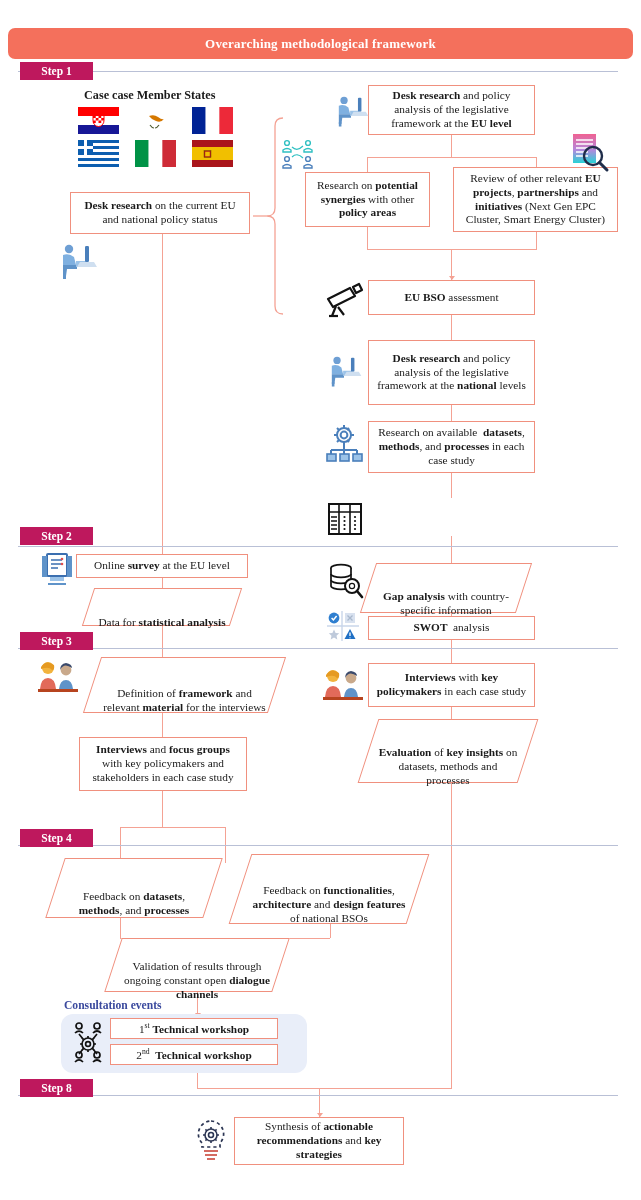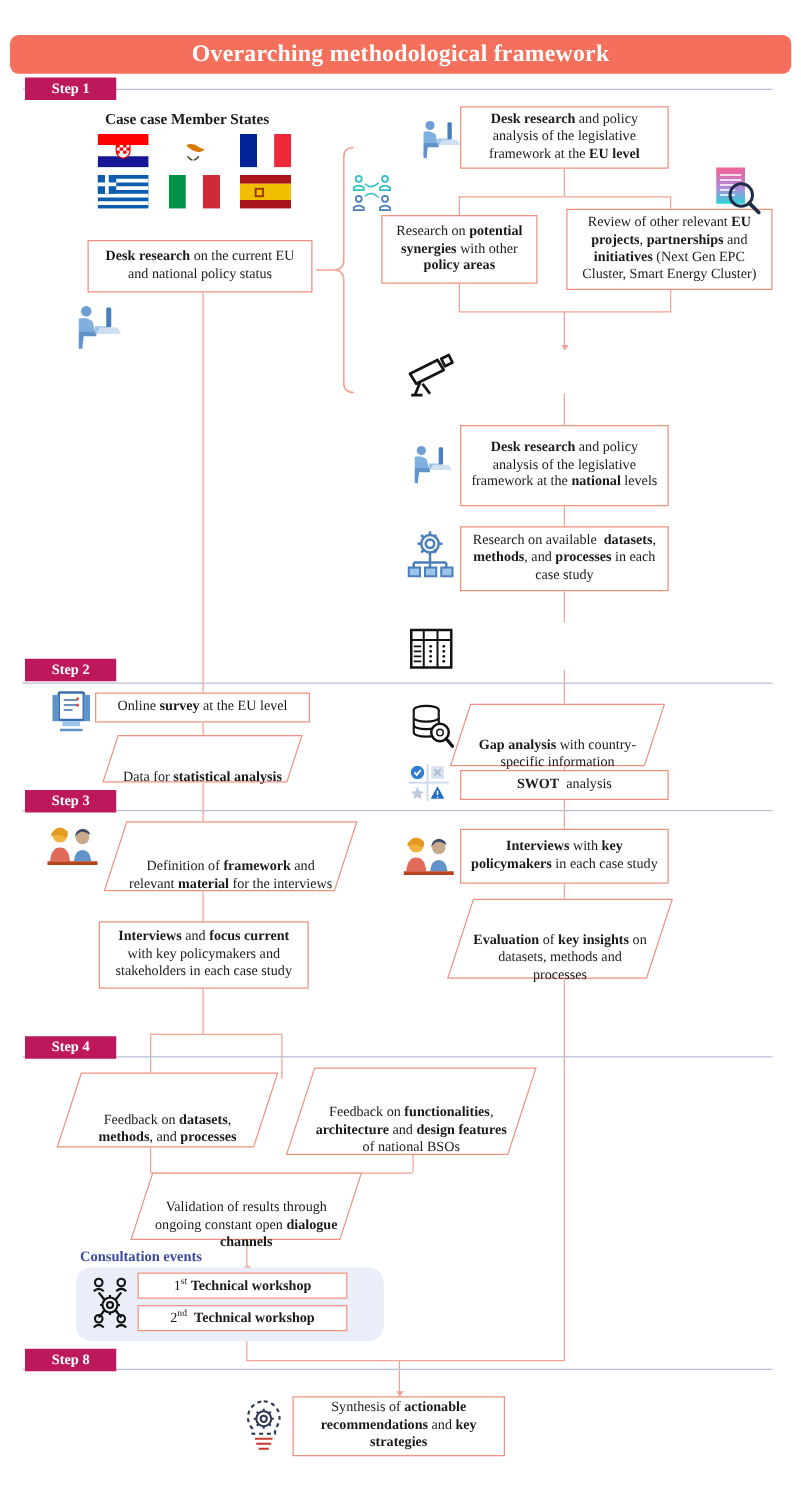--- a/index.html
+++ b/index.html
@@ -5,21 +5,21 @@
   html,body{margin:0;padding:0;background:#ffffff;}
   body{width:641px;height:1200px;position:relative;overflow:hidden;
        font-family:"Liberation Serif","DejaVu Serif",serif;color:#1a1a1a;}
   #stage{position:absolute;left:0;top:0;width:641px;height:1200px;}
 
   
   .title-banner{
     position:absolute;left:9px;top:29px;width:623px;height:29px;
     background:#f4705c;border-radius:6px;
     display:flex;align-items:center;justify-content:center;
-    color:#ffffff;font-weight:bold;font-size:19px;letter-spacing:.2px;
+    color:#ffffff;font-weight:bold;font-size:13px;letter-spacing:.2px;
     box-shadow:0 0 0 1px #f4705c;
   }
 
   
   .step-badge{
     position:absolute;height:18px;min-width:55px;padding:0 9px;
     background:#be185d;color:#fff;font-weight:bold;font-size:11.5px;
     display:flex;align-items:center;justify-content:center;
     z-index:6;
   }
@@ -249,20 +249,23 @@
     <svg width="44" height="36" viewBox="0 0 44 36">
       <g stroke="#121212" stroke-width="2.2" fill="none" stroke-linejoin="round">
         <path d="M6,17 L28,6 l5,8 L11,25 z" fill="#ffffff"></path>
         <path d="M31,5 l6,-3 l3,6 l-6,3 z" fill="#ffffff"></path>
         <path d="M14,24 L10,34 M16,25 L22,33"></path>
         <path d="M7,34 h9"></path>
       </g>
     </svg>
   </div>
 
+  <div class="box" style="left:368px;top:280px;width:167px;height:35px;">
+    <span class="t"><b>EU BSO</b> assessment</span>
+  </div>
 
   <div class="icon" style="left:324px;top:352px;">
     <svg width="40" height="36" viewBox="0 0 46 40">
       <circle cx="15" cy="9" r="4.2" fill="#6e9fd4"></circle>
       <path d="M9,15 q6,-2 11,2 l2,8 h-13 z" fill="#7fb0e0"></path>
       <path d="M9,25 h14 v4 h-10 l-1,7 h-3 z" fill="#5f93c9"></path>
       <path d="M22,21 h10 l1,6 h-11 z" fill="#9cc3e8"></path>
       <rect x="31" y="6" width="4" height="16" rx="1.2" fill="#4a7fbb"></rect>
       <path d="M26,22 l14,0 l3,5 l-20,0 z" fill="#cfdff0"></path>
       <rect x="9" y="34" width="3" height="5" fill="#5f93c9"></rect>
@@ -383,21 +386,21 @@
     </svg>
   </div>
   <div class="para" style="left:92px;top:657px;width:185px;height:56px;">
     <div class="sk"></div>
     <div class="txt">
         <span>Definition of <b>framework</b> and relevant <b>material</b> for the interviews</span>
       </div>
   </div>
 
   <div class="box" style="left:79px;top:737px;width:168px;height:54px;">
-    <span class="t"><b>Interviews</b> and <b>focus current</b> with key policymakers and stakeholders in each case study</span>
+    <span class="t"><b>Interviews</b> and <b>focus groups</b> with key policymakers and stakeholders in each case study</span>
   </div>
 
   <div class="icon" style="left:321px;top:667px;">
     <svg width="44" height="34" viewBox="0 0 44 34">
       <circle cx="12" cy="9" r="6" fill="#f2b33d"></circle>
       <path d="M5,8 q5,-8 13,-2 q1,5 -2,5 q-3,-4 -11,-1 z" fill="#e59a22"></path>
       <path d="M4,30 q1,-11 8,-11 q7,0 8,11 z" fill="#e26a5a"></path>
       <circle cx="30" cy="11" r="5.4" fill="#c9a98b"></circle>
       <path d="M24,11 q4,-8 12,-2 q0,-4 -6,-5 q-6,1 -6,7 z" fill="#3b4a6b"></path>
       <path d="M23,30 q1,-9 7,-9 q6,0 7,9 z" fill="#5f93c9"></path>

